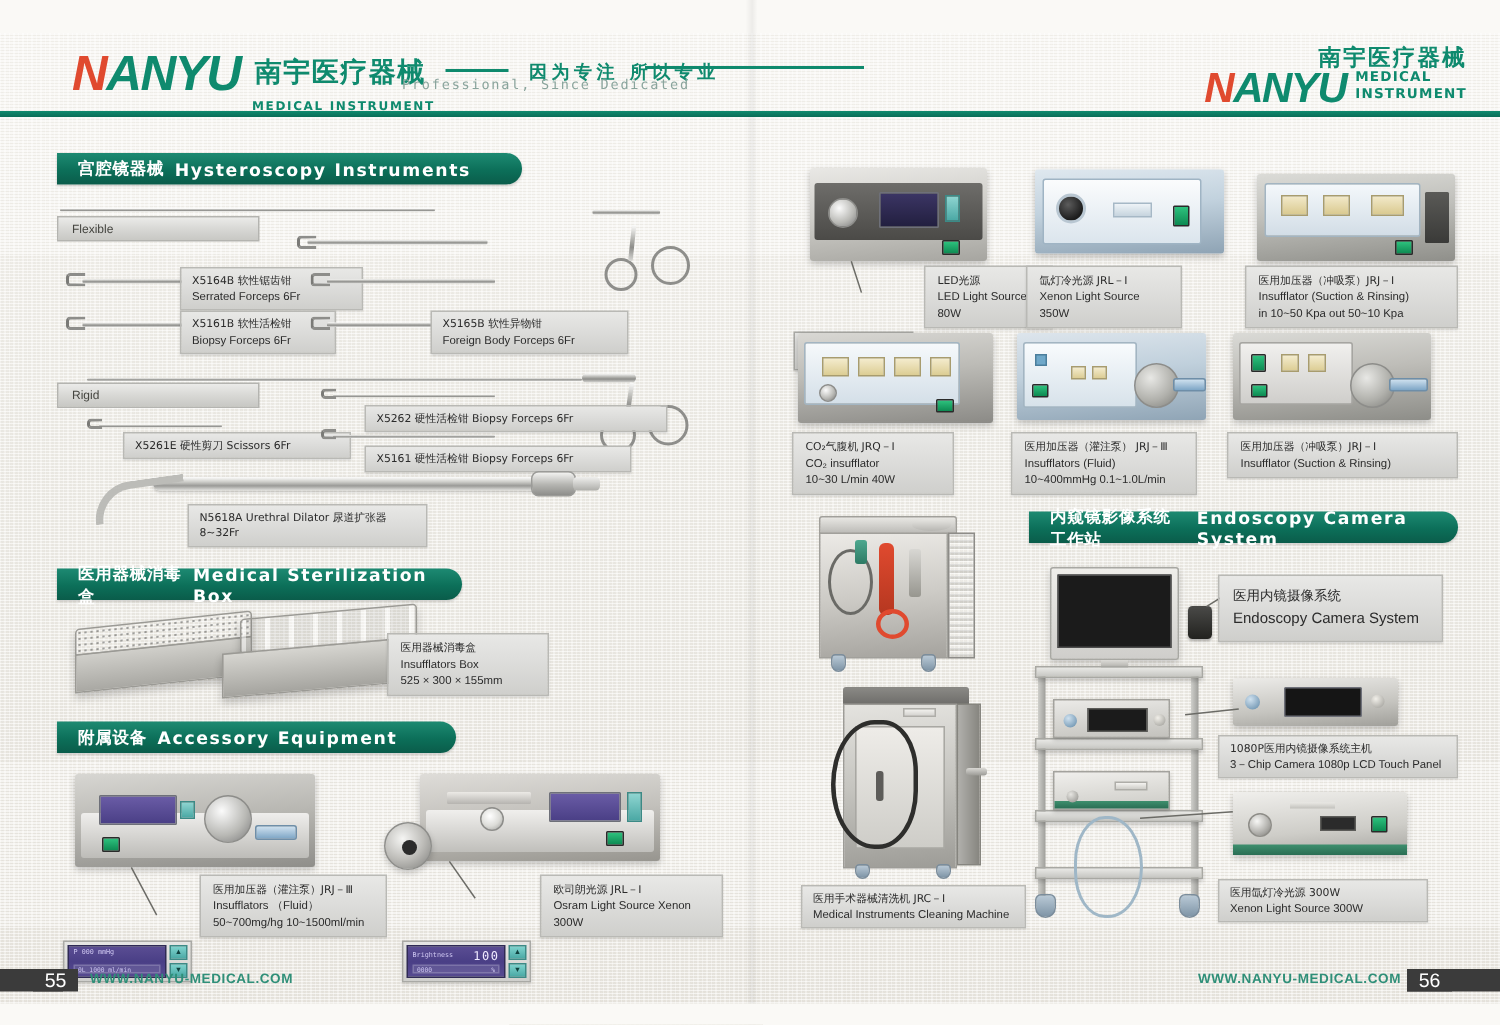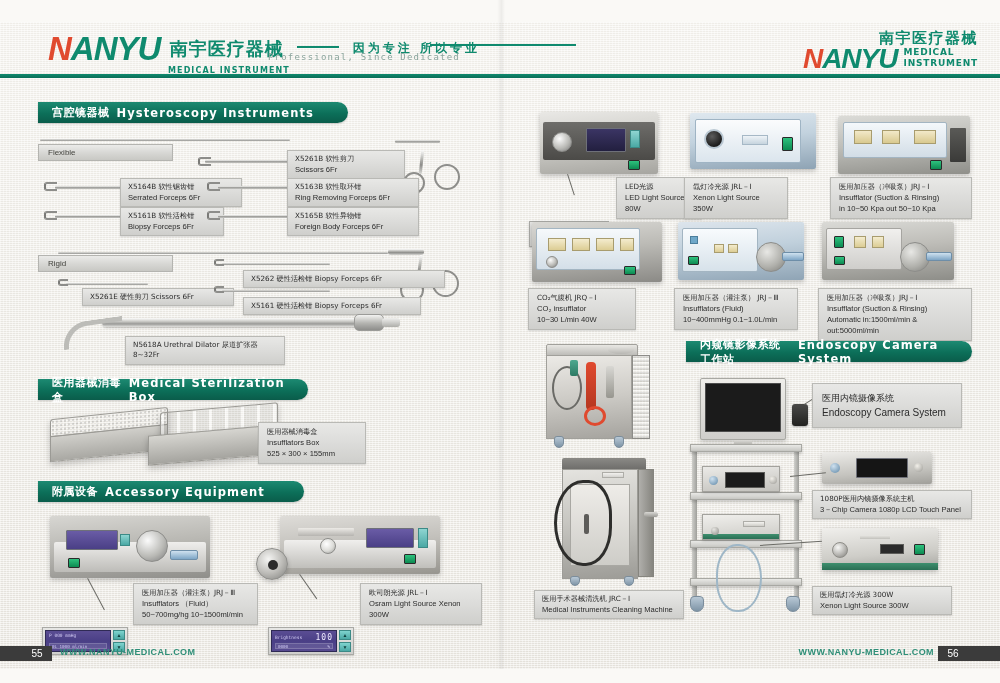--- a/index.html
+++ b/index.html
@@ -237,21 +237,21 @@
   }
   .monitor-screen { position:absolute; background:#1b1b1b; border:1px solid #4d4d4d; }
 
   
   .cable { position:absolute; border:1.5px solid #4a4a48; border-radius:50%; background:transparent; }
 
   
   #footer { position:absolute; left:0; bottom:14px; width:1000px; height:26px; }
   .foot-num {
     position:absolute; top:3px; width:30px; height:15px;
-    background:#3b3b3b; color:#fff; font-size:10px;
+    background:#3b3b3b; color:#fff; font-size:13px;
     display:flex; align-items:center; justify-content:center;
     font-family:"Liberation Sans", sans-serif;
   }
   .foot-url {
     position:absolute; top:4px; color:#2f8f78; font-size:9px; font-weight:bold;
     letter-spacing:.4px; font-family:"Liberation Sans", sans-serif;
   }
   .foot-bar { position:absolute; top:3px; height:15px; background:#3b3b3b; }
 </style>
 </head>
@@ -291,43 +291,35 @@
     <span class="en">Hysteroscopy Instruments</span>
   </div>
 
   <div class="shaft thin" style="left:40px; top:139px; width:250px;"></div>
   <div class="tagplate" style="left:38px; top:144px;">
     <span>Flexible</span>
   </div>
 
   <div class="shaft" style="left:205px; top:160px; width:120px;"></div>
   <div class="jaw" style="left:198px; top:157px;"></div>
-  <div class="cap" style="left:287px; top:150px; width:118px;">
-    <div class="l1">X5261B 软性剪刀</div>
-    <div class="l2">Scissors 6Fr</div>
-  </div>
 
   <div class="shaft" style="left:395px; top:140px; width:45px;"></div>
   <div class="ring" style="left:403px; top:172px; width:22px; height:22px;"></div>
   <div class="ring" style="left:434px; top:164px; width:26px; height:26px;"></div>
   <div class="shaft thin" style="left:420px; top:150px; width:3px; height:24px; transform:rotate(6deg);"></div>
 
   <div class="shaft" style="left:55px; top:186px; width:110px;"></div>
   <div class="jaw" style="left:44px; top:182px;"></div>
   <div class="cap" style="left:120px; top:178px; width:122px;">
     <div class="l1">X5164B 软性锯齿钳</div>
     <div class="l2">Serrated Forceps 6Fr</div>
   </div>
 
   <div class="shaft" style="left:218px; top:186px; width:112px;"></div>
   <div class="jaw" style="left:207px; top:182px;"></div>
-  <div class="cap" style="left:287px; top:178px; width:132px;">
-    <div class="l1">X5163B 软性取环钳</div>
-    <div class="l2">Ring Removing Forceps 6Fr</div>
-  </div>
 
   <div class="shaft" style="left:55px; top:215px; width:110px;"></div>
   <div class="jaw" style="left:44px; top:211px;"></div>
   <div class="cap" style="left:120px; top:207px; width:104px;">
     <div class="l1">X5161B 软性活检钳</div>
     <div class="l2">Biopsy Forceps 6Fr</div>
   </div>
 
   <div class="shaft" style="left:218px; top:215px; width:112px;"></div>
   <div class="jaw" style="left:207px; top:211px;"></div>
@@ -611,21 +603,20 @@
                 background:linear-gradient(180deg,#f4ecce,#dccd94); border:1px solid #a89c6e;"></div>
     <div class="dev-led" style="left:12px; top:34px; width:11px; height:9px;"></div>
     <div class="dev-knob" style="left:78px; top:20px; width:30px; height:30px;
                 background:radial-gradient(circle at 36% 32%, #e8e8e5, #b0b0ab 58%, #7d7d79 100%);"></div>
     <div style="position:absolute; left:104px; top:30px; width:26px; height:9px;
                 background:linear-gradient(180deg,#cfe1ef,#7ea6c6); border:1px solid #6e8ea8; border-radius:2px;"></div>
   </div>
   <div class="cap tall" style="left:818px; top:288px; width:154px;">
     <div class="l1">医用加压器（冲吸泵）JRJ－Ⅰ</div>
     <div class="l2">Insufflator (Suction &amp; Rinsing)</div>
-    <div class="l3">Automatic in:1500ml/min &amp; out:5000ml/min</div>
   </div>
 
   <div style="position:absolute; left:540px; top:344px; width:114px; height:110px;">
     <div style="position:absolute; left:6px; top:0; width:92px; height:12px;
                 background:linear-gradient(180deg,#e8e7e3,#bdbcb8); border:1px solid #a1a09b; border-radius:2px 2px 0 0;"></div>
     <div style="position:absolute; left:6px; top:11px; width:86px; height:84px;
                 background:linear-gradient(175deg,#eceae6 0%,#cdcbc6 50%,#a5a39e 100%);
                 border:1px solid #a1a09b;"></div>
     <div style="position:absolute; left:92px; top:11px; width:18px; height:84px;
                 background:linear-gradient(90deg,#b5b4af,#8d8c88);

